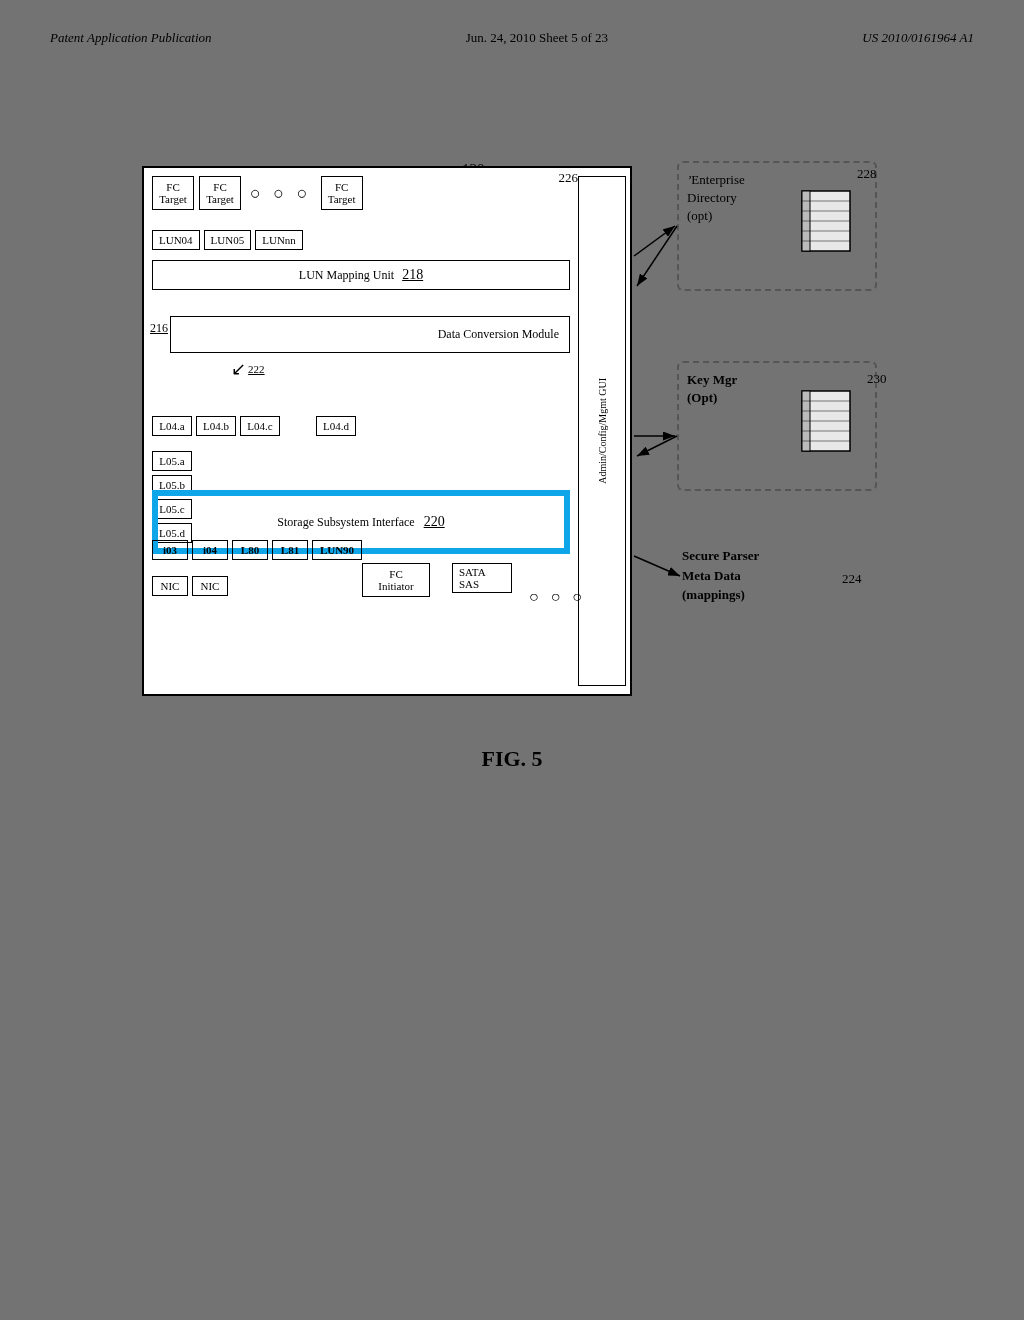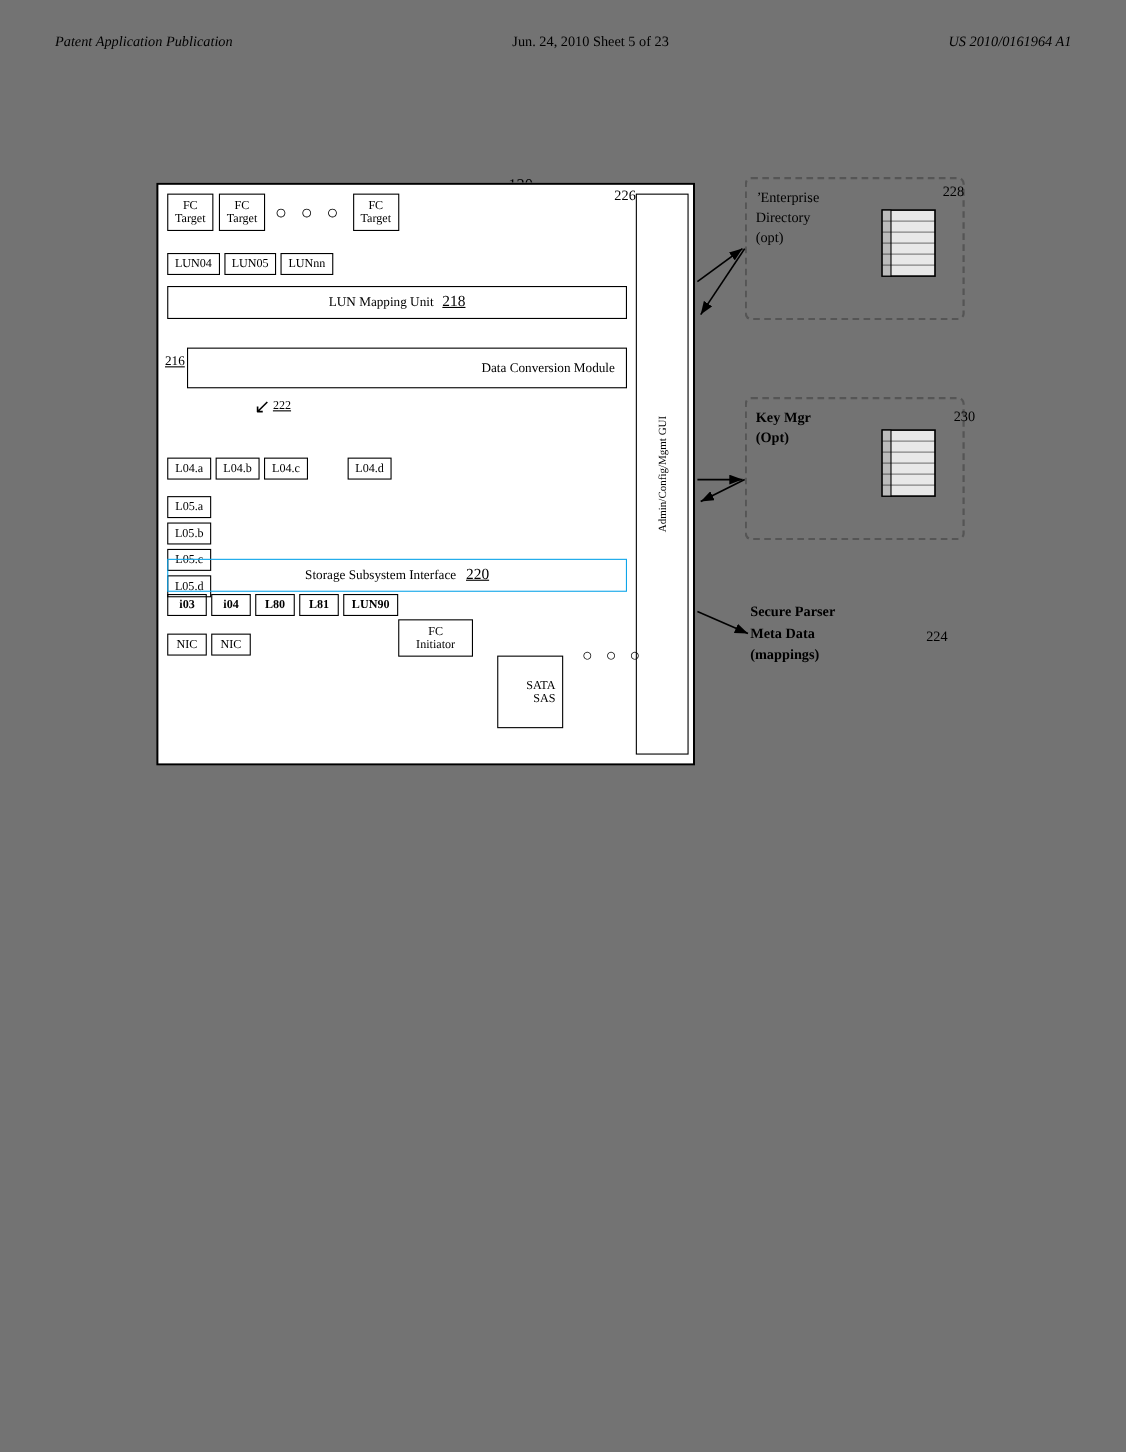--- a/index.html
+++ b/index.html
@@ -147,21 +147,21 @@
         <div style="margin-left:32px;" class="l-box">L04.d</div>
       </div>
 
       <div style="position:absolute; top:283px; left:8px; display:flex; gap:4px;flex-direction:column;">
         <div class="l-box">L05.a</div>
         <div class="l-box">L05.b</div>
         <div class="l-box">L05.c</div>
         <div class="l-box">L05.d</div>
       </div>
 
-      <div style="position:absolute; top:340px; left:8px; right:60px; border:1px solid #0ea5e9; padding:6px; font-size:12px; text-align:center;">
+      <div style="position:absolute; top:322px; left:8px; right:60px; border:6px solid #0ea5e9; padding:18px; font-size:12px; text-align:center;">
         <span>Storage Subsystem Interface</span>
         <span style="text-decoration:underline; font-size:14px; margin-left:6px;">220</span>
       </div>
 
       <div style="position:absolute; top:372px; left:8px; display:flex; gap:4px;font-weight:bold;">
         <div class="io-box">i03</div>
         <div class="io-box">i04</div>
         <div class="io-box">L80</div>
         <div class="io-box">L81</div>
         <div class="io-box" style="min-width:50px;">LUN90</div>
@@ -169,21 +169,21 @@
 
       <div style="position:absolute; top:408px; left:8px; display:flex; gap:4px;">
         <div class="nic-box">NIC</div>
         <div class="nic-box">NIC</div>
       </div>
 
       <div style="position:absolute; top:395px; left:218px; border:1px solid #000; padding:4px 6px; font-size:11px; text-align:center; width:68px;">
         FC<br>Initiator
       </div>
 
-      <div style="position:absolute; top:395px; left:308px; border:1px solid #000; padding:20px 6px; font-size:11px; text-align:right; width:60px;margin-top:33px;">
+      <div style="position:absolute; top:395px; left:308px; border:1px solid #000; padding:2px 6px; font-size:11px; text-align:left; width:60px;">
         SATA<br>SAS
       </div>
 
       <div style="position:absolute; top:420px; left:385px; font-size:16px; letter-spacing:4px;">○ ○ ○</div>
 
       <div style="position:absolute; top:8px; right:4px; width:48px; bottom:8px; border:1px solid #000; display:flex; align-items:center; justify-content:center;">
         <span style="writing-mode:vertical-lr; transform:rotate(180deg); font-size:10px; text-align:center; line-height:1.3;">Admin/Config/Mgmt GUI</span>
       </div>
 
       <div style="position:absolute; top:2px; right:52px; font-size:13px;">226</div>
@@ -241,14 +241,15 @@
 
       <line x1="512" y1="450" x2="558" y2="470" stroke="#000" stroke-width="1.5" marker-end="url(#arrowhead)"></line>
 
       <line x1="555" y1="120" x2="515" y2="180" stroke="#000" stroke-width="1.5" marker-end="url(#arrowhead)"></line>
 
       <line x1="555" y1="330" x2="515" y2="350" stroke="#000" stroke-width="1.5" marker-end="url(#arrowhead)"></line>
     </svg>
 
   </div>
 
+  <div class="fig-label">FIG. 5</div>
 
 </div>
 
 </body></html>

